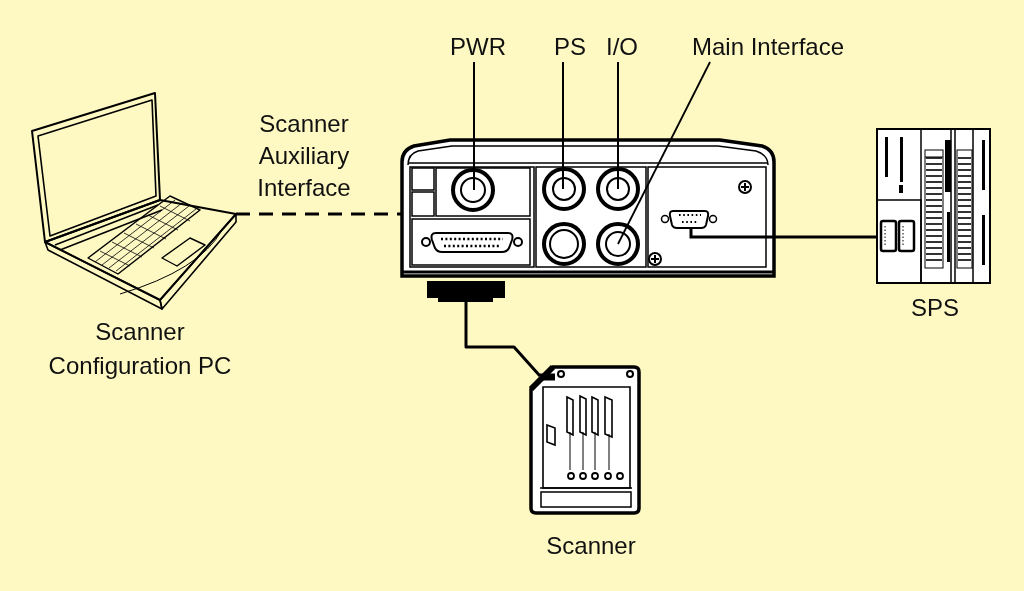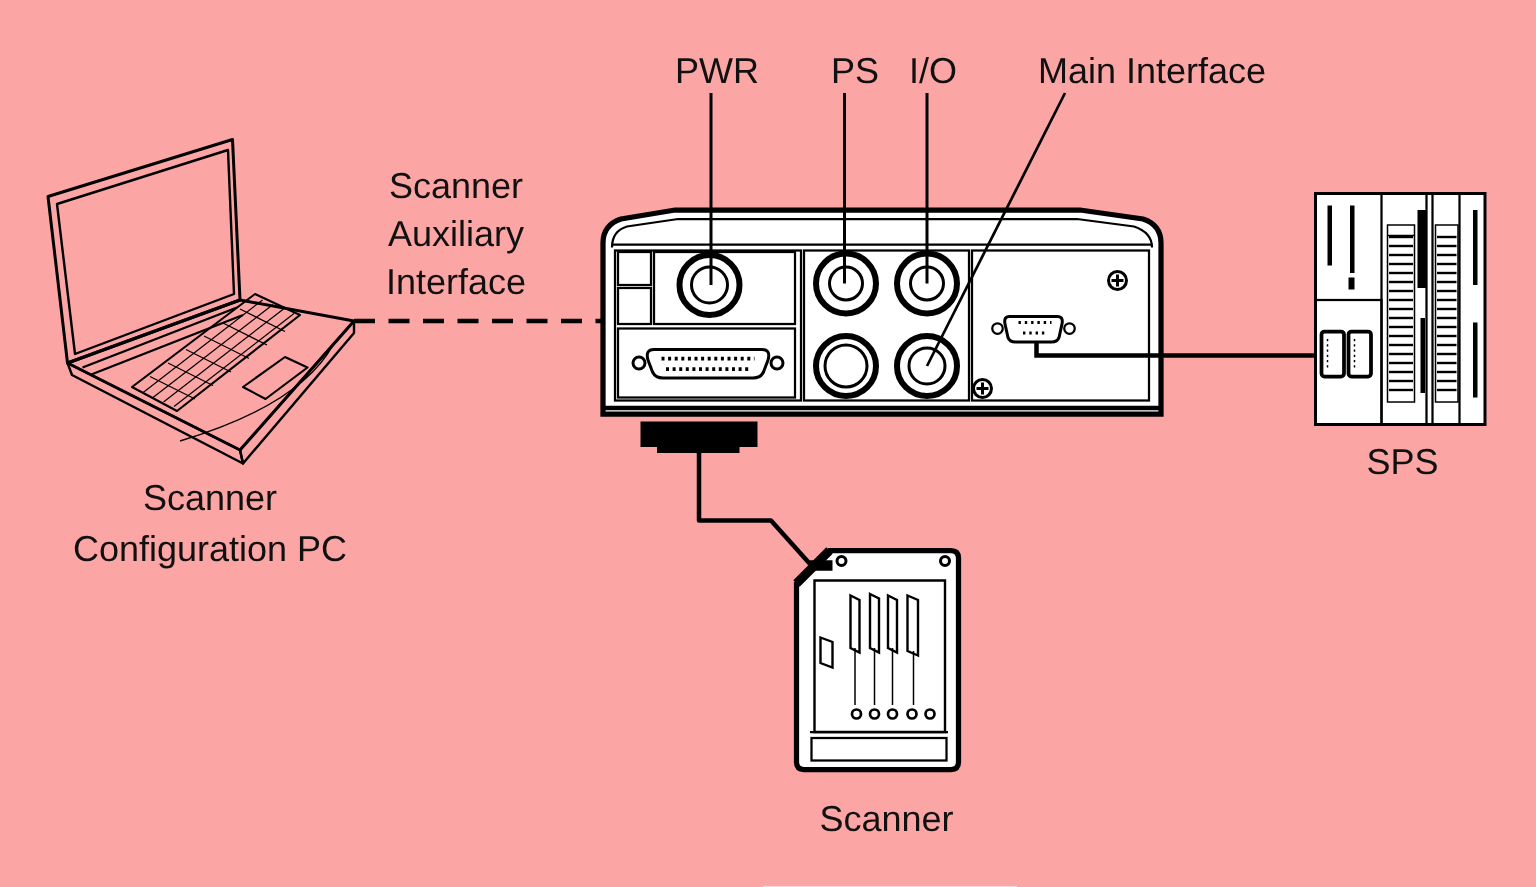--- a/index.html
+++ b/index.html
@@ -1,16 +1,16 @@
 <!DOCTYPE html>
 <html><head>
 <meta charset="utf-8">
 <style>
   html, body { margin: 0; padding: 0; background: #ffffff; }
-  #stage { position: relative; width: 1024px; height: 591px; overflow: hidden; background: #fca5a5; }
+  #stage { position: relative; width: 1024px; height: 591px; overflow: hidden; background: #fef9c3; }
   svg { position: absolute; left: 0; top: 0; }
   .lbl { font-family: "Liberation Sans", sans-serif; font-size: 24px; fill: #111; }
   .ink { stroke: #000; fill: none; }
 </style>
 </head>
 <body>
 
 <div id="stage">
 <svg width="1024" height="591" viewBox="0 0 1024 591" xmlns="http://www.w3.org/2000/svg">
 

